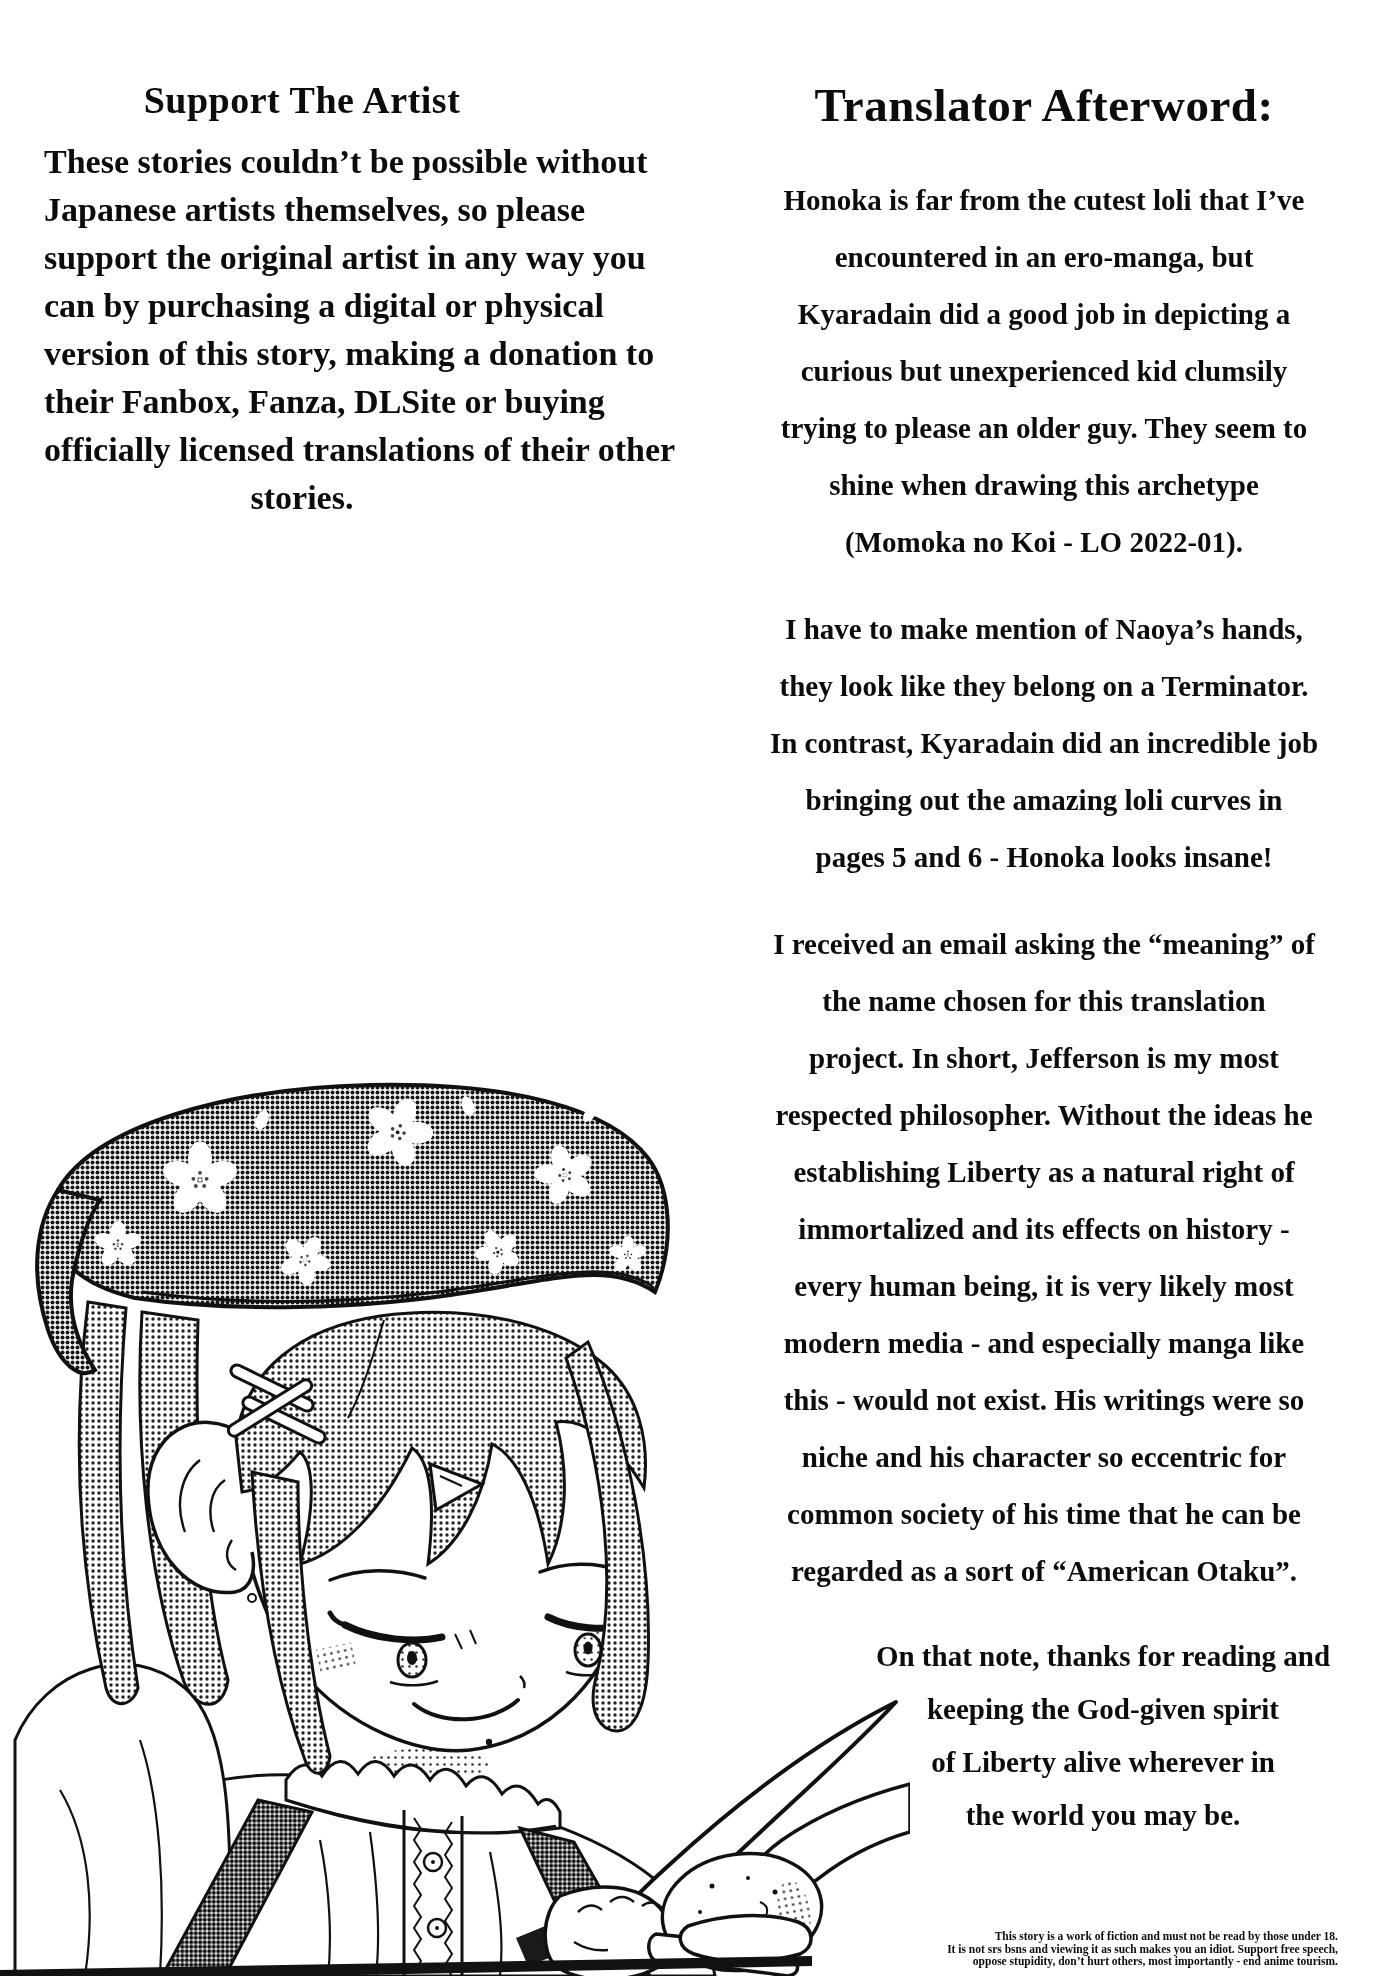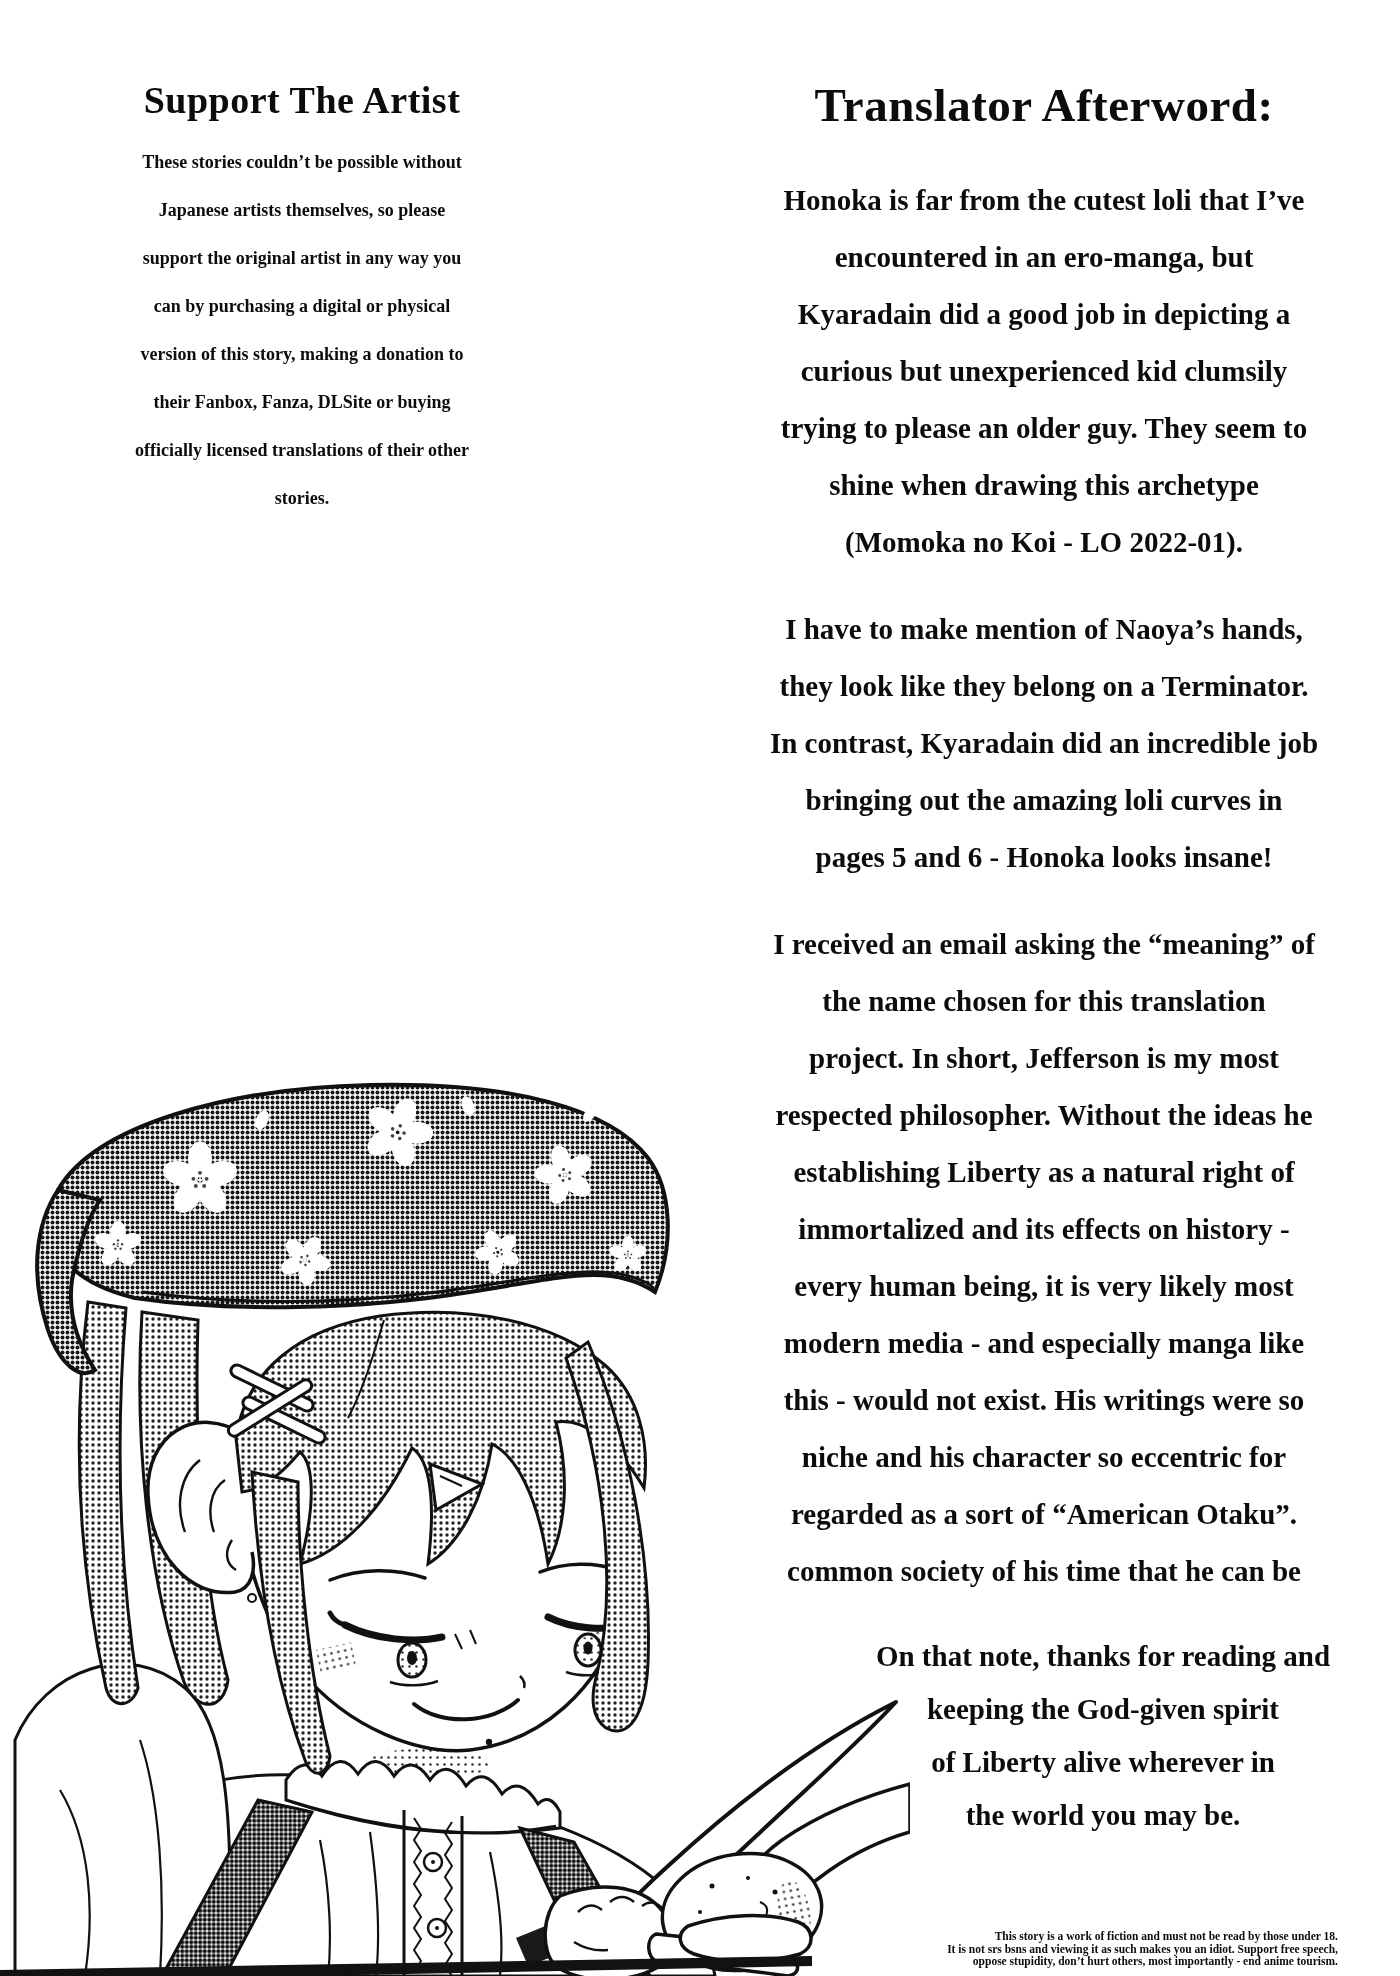--- a/index.html
+++ b/index.html
@@ -3,21 +3,21 @@
 <meta charset="utf-8">
 <style>
   html,body { margin:0; padding:0; background:#888; }
   .page {
     position:relative; width:1400px; height:1976px; margin:0 auto;
     background:#ffffff; color:#0c0c0c; overflow:hidden;
     font-family:"Liberation Serif","DejaVu Serif",serif;
   }
   .col-left  { position:absolute; left:44px;  top:78px;  width:516px; text-align:center; }
   .col-left h1 { font-size:38px; font-weight:bold; margin:0 0 16px 0; letter-spacing:.5px; }
-  .col-left .para div { font-size:18px; line-height:48px; white-space:nowrap; font-weight:600; }
+  .col-left .para div { font-size:34px; line-height:48px; white-space:nowrap; font-weight:600; }
 
   .col-right { position:absolute; left:726px; top:78px; width:636px; text-align:center; }
   .col-right h1 { font-size:47px; font-weight:bold; margin:0 0 40px 0; letter-spacing:.5px; }
   .col-right .para { margin:0 0 30px 0;text-align:center; }
   .col-right .para div { font-size:29px; line-height:57px; white-space:nowrap; font-weight:600; }
   .col-right .para.p4 { margin:0 0 0 118px; }
   .col-right .para.p4 div { line-height:53px; }
 
   .fineprint { position:absolute; left:938px; top:1930px; width:400px; text-align:right; }
   .fineprint div { font-size:11.5px; line-height:12.5px; font-weight:bold; white-space:nowrap; }
@@ -65,22 +65,22 @@
         <div>I received an email asking the “meaning” of</div>
         <div>the name chosen for this translation</div>
         <div>project. In short, Jefferson is my most</div>
         <div>respected philosopher. Without the ideas he</div>
         <div>establishing Liberty as a natural right of</div>
         <div>immortalized and its effects on history -</div>
         <div>every human being, it is very likely most</div>
         <div>modern media - and especially manga like</div>
         <div>this - would not exist. His writings were so</div>
         <div>niche and his character so eccentric for</div>
+        <div>common society of his time that he can be</div>
         <div>regarded as a sort of “American Otaku”.</div>
-        <div>common society of his time that he can be</div>
       </div>
     <div class="para p4">
         <div>On that note, thanks for reading and</div>
         <div>keeping the God-given spirit</div>
         <div>of Liberty alive wherever in</div>
         <div>the world you may be.</div>
       </div>
   </section>
 
   <svg class="illus" viewBox="0 0 910 936" role="img" aria-label="Smiling girl wearing a dark sakura-patterned headscarf, hairpins and a frilled blouse with apron straps, peeling a potato with a kitchen knife">

